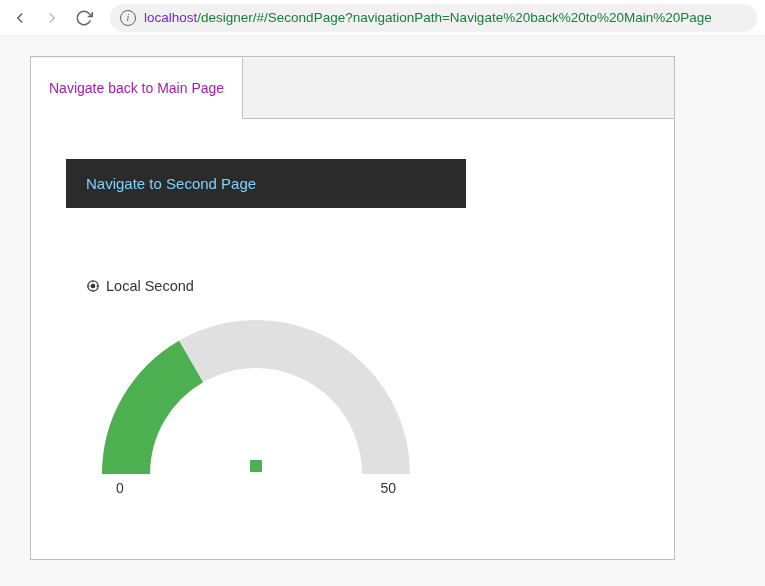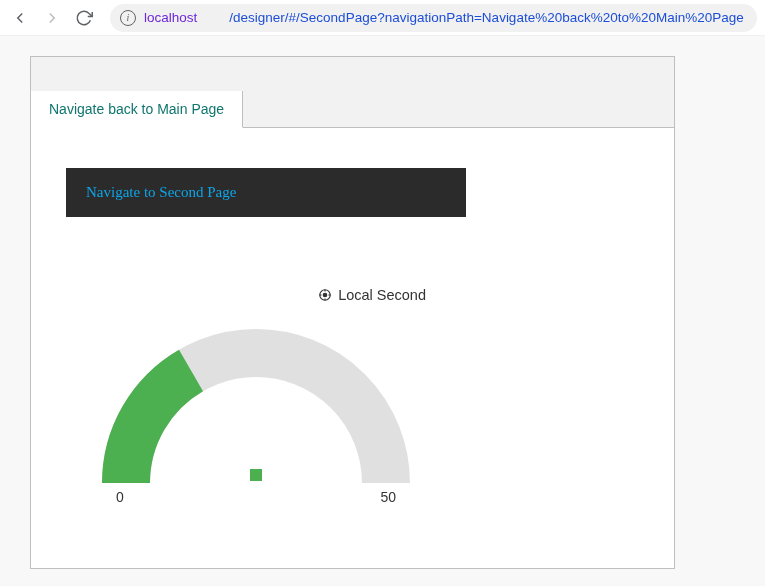--- a/index.html
+++ b/index.html
@@ -59,68 +59,66 @@
       border-radius: 50%;
       display: flex;
       align-items: center;
       justify-content: center;
       font-size: 10px;
       font-family: Georgia, serif;
       font-style: italic;
     }
     .url-text { white-space: nowrap; overflow: hidden; }
     .url-host { color: #6d28d9; }
-    .url-path { color: #1d4ed8; margin-left: 32px; }
+    .url-path { color: #15803d; }
     .page-wrap {
       padding: 20px 30px;
     }
     .panel {
       width: 645px;
       background: #fff;
       border: 1px solid #bfbfbf;
     }
     .tabs {
       display: flex;
       background: #f2f2f2;
       border-bottom: 1px solid #bfbfbf;
     }
     .tab {
       background: #fff;
       border-right: 1px solid #bfbfbf;
-      padding: 10px 18px;
+      padding: 22px 18px;
       font-size: 14px;
-      color: #0f766e;
+      color: #a21caf;
       cursor: pointer;
       position: relative;
       bottom: -1px;
       border-bottom: 1px solid #fff;
-      margin-top: 33px;
     }
     .panel-body {
       padding: 40px 35px 30px 35px;
       min-height: 440px;
     }
     .dark-button {
       background: #2b2b2b;
-      color: #0ea5e9;
+      color: #7dd3fc;
       padding: 16px 20px;
       width: 400px;
       font-size: 15px;
       cursor: pointer;
-      font-family: Liberation Serif, serif;
     }
     .gauge-wrap {
       margin-top: 70px;
       width: 340px;
       margin-left: 20px;
     }
     .gauge-header {
       display: flex;
       align-items: center;
-      justify-content: flex-end;
+      justify-content: flex-start;
       gap: 6px;
       font-size: 14.5px;
       color: #333;
       margin-bottom: 20px;
     }
     .tag-icon {
       width: 14px;
       height: 14px;
     }
     .gauge-svg { display: block; margin: 0 auto; }

